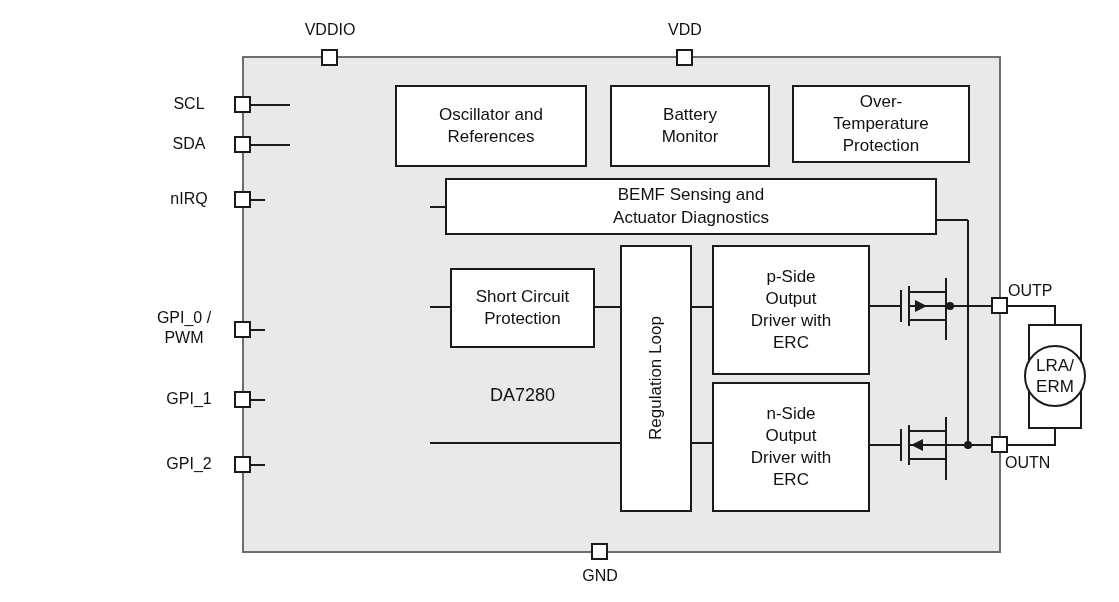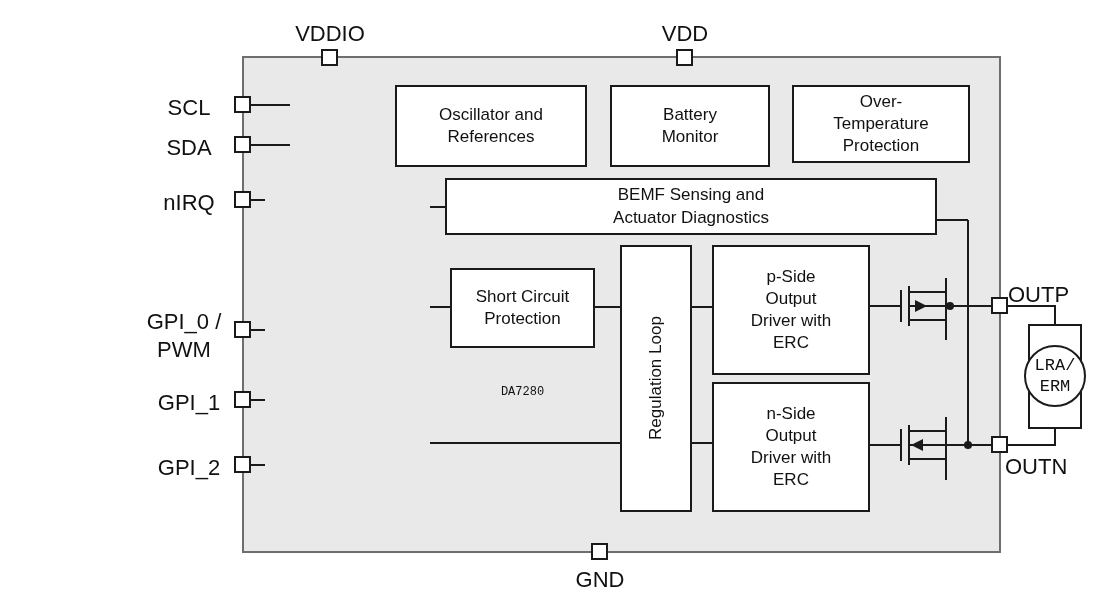--- a/index.html
+++ b/index.html
@@ -16,28 +16,28 @@
   .pin        { fill:#fff; stroke:var(--wire,#1a1a1a); stroke-width:2; }
   .load-rect, .load-circle { fill:#fff; stroke:var(--wire,#1a1a1a); stroke-width:2; }
 
   .blk {
     position:absolute; box-sizing:border-box; background:#fff;
     border:2px solid var(--block-border,#1a1a1a);
     display:flex; align-items:center; justify-content:center;
     text-align:center; font-size:17px; line-height:1.3; white-space:pre-line;
   }
   .vtext span { transform:rotate(-90deg); white-space:nowrap; display:block; }
-  .lbl { position:absolute; font-size:22px; line-height:1.25; white-space:pre-line; }
+  .lbl { position:absolute; font-size:16px; line-height:1.25; white-space:pre-line; }
   .lbl.r { text-align:center; }
   .lbl.c { text-align:center; }
-  .chipname { position:absolute; font-size:12px; text-align:center;font-family:Liberation Mono, monospace; }
+  .chipname { position:absolute; font-size:18px; text-align:center; }
   .loadlbl {
     position:absolute; left:1025px; top:354px; width:60px; height:44px;
     display:flex; align-items:center; justify-content:center;
-    text-align:center; font-size:17px; line-height:1.25; white-space:pre-line;font-family:Liberation Mono, monospace;
+    text-align:center; font-size:17px; line-height:1.25; white-space:pre-line;
   }
 </style>
 </head>
 <body>
 
 <div id="stage">
 
   <svg id="wiring" width="1119" height="602" viewBox="0 0 1119 602">
 
     <rect class="chip" x="243" y="57" width="757" height="495"></rect>

